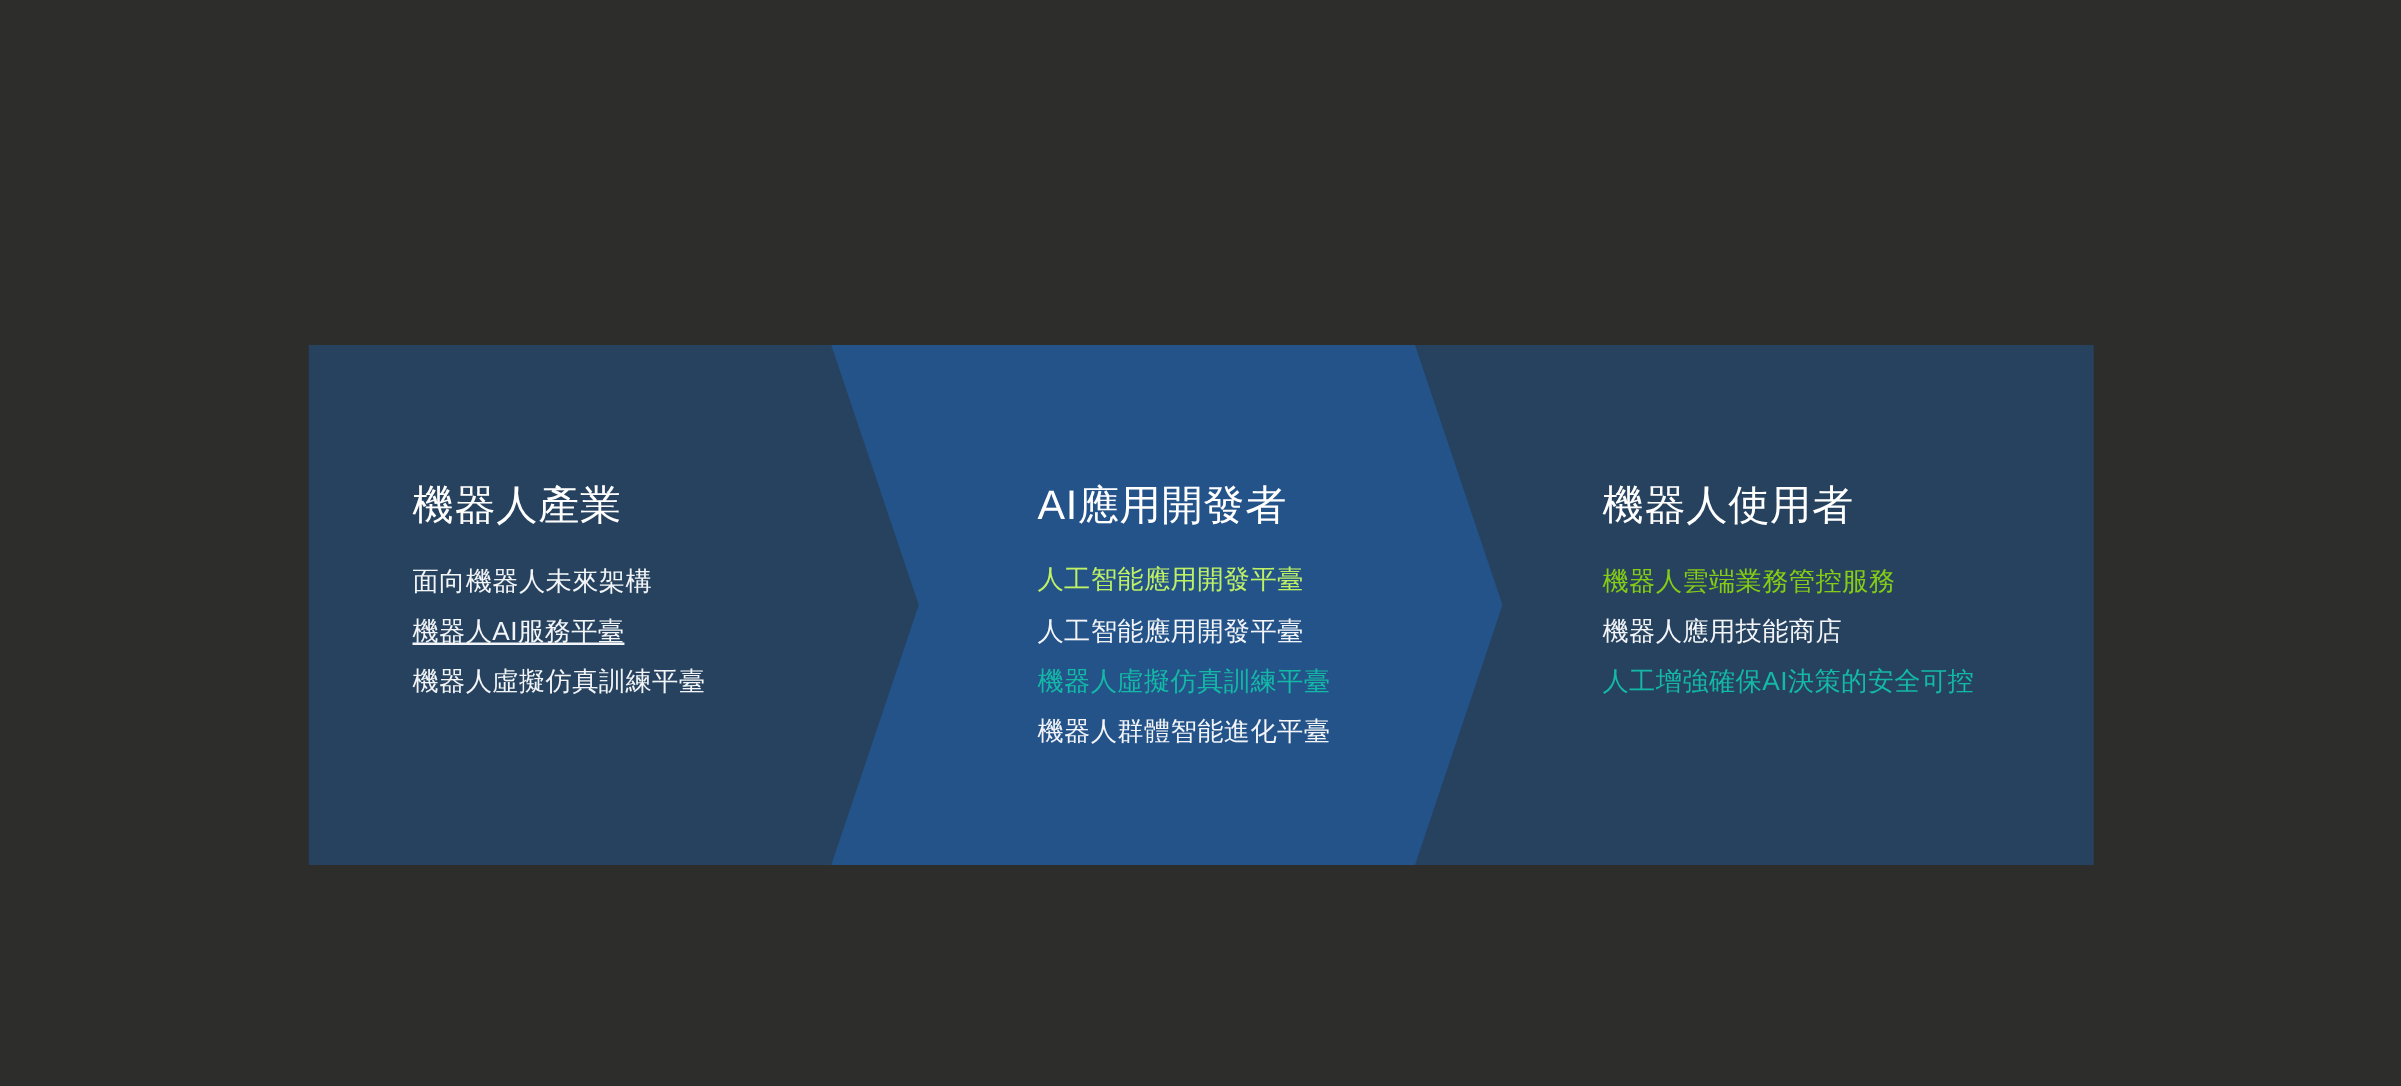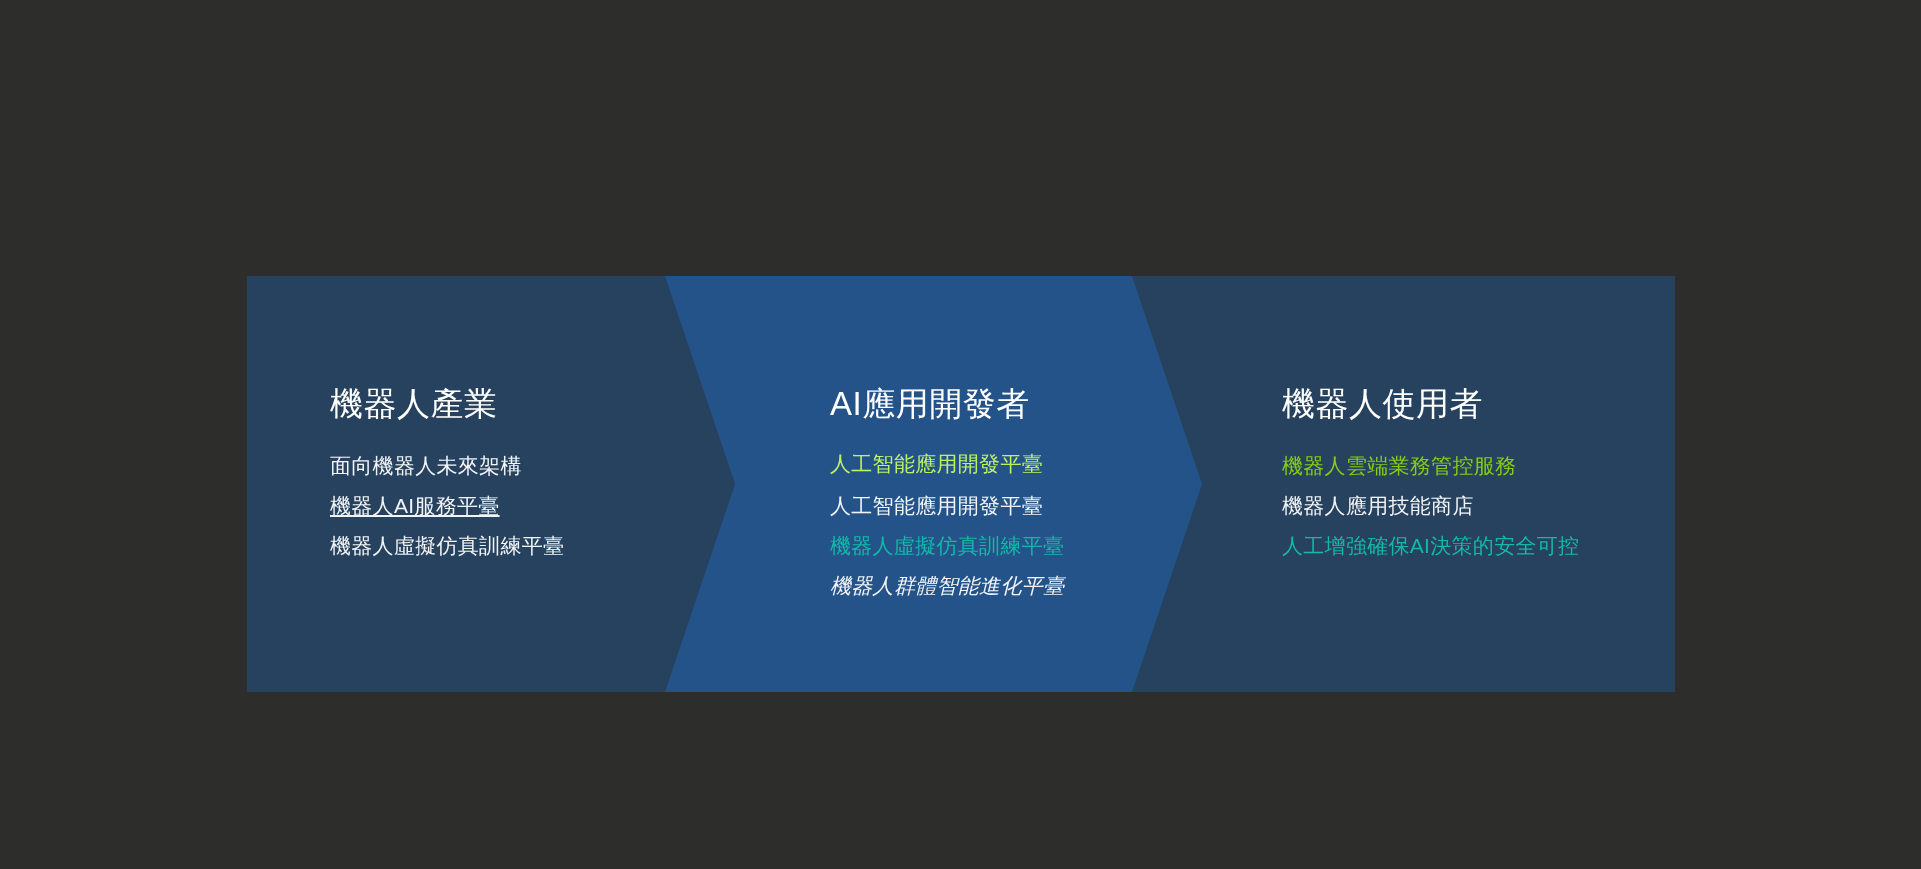--- a/index.html
+++ b/index.html
@@ -104,21 +104,21 @@
         <li class="column-item" style="color: rgb(242, 244, 247);">機器人虛擬仿真訓練平臺</li>
       </ul>
     </div>
 
     <div class="panel-column" id="column-2">
       <h2 class="column-heading" style="color: rgb(255, 255, 255);">AI應用開發者</h2>
       <ul class="column-item-list">
         <li class="column-item" style="color: #bef264; font-family: Liberation Mono, monospace;">人工智能應用開發平臺</li>
         <li class="column-item" style="color: rgb(242, 244, 247);">人工智能應用開發平臺</li>
         <li class="column-item" style="color: #14b8a6;">機器人虛擬仿真訓練平臺</li>
-        <li class="column-item" style="color: rgb(242, 244, 247); font-style: italic;">機器人群體智能進化平臺</li>
+        <li class="column-item" style="color: rgb(242, 244, 247);">機器人群體智能進化平臺</li>
       </ul>
     </div>
 
     <div class="panel-column" id="column-3">
       <h2 class="column-heading" style="color: rgb(255, 255, 255);">機器人使用者</h2>
       <ul class="column-item-list">
         <li class="column-item" style="color: #84cc16;">機器人雲端業務管控服務</li>
         <li class="column-item" style="color: rgb(242, 244, 247);">機器人應用技能商店</li>
         <li class="column-item" style="color: #14b8a6;">人工增強確保AI決策的安全可控</li>
       </ul>

